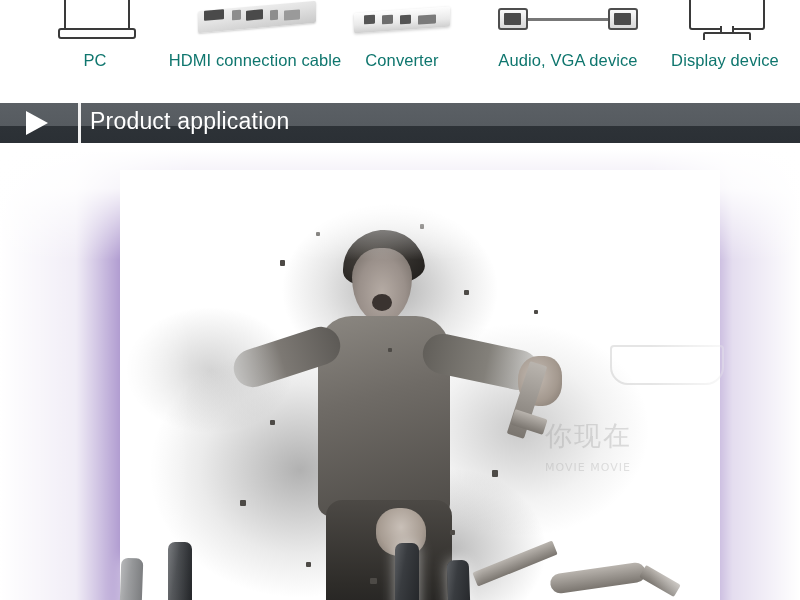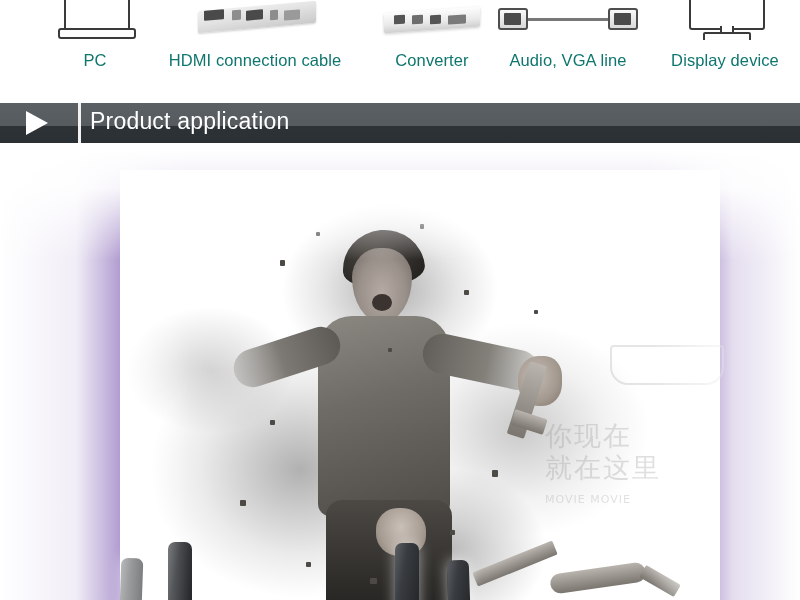--- a/index.html
+++ b/index.html
@@ -406,21 +406,21 @@
         <div class="port p1"></div>
         <div class="port p2"></div>
         <div class="port p3"></div>
         <div class="port p4"></div>
         <div class="port p5"></div>
       </div>
     </div>
     <div class="diagram-label">HDMI connection cable</div>
   </div>
 
-  <div class="diagram-item" style="left:374px;width:116px;">
+  <div class="diagram-item" style="left:344px;width:116px;">
     <div class="diagram-icon">
       <div class="converter">
         <div class="box"></div>
         <div class="jack j1"></div>
         <div class="jack j2"></div>
         <div class="jack j3"></div>
         <div class="jack j4"></div>
       </div>
     </div>
     <div class="diagram-label">Converter</div>
@@ -433,21 +433,21 @@
         <div class="conn left">
             <div class="shell"></div>
             <div class="pinblk"></div>
           </div>
         <div class="conn right">
             <div class="shell"></div>
             <div class="pinblk"></div>
           </div>
       </div>
     </div>
-    <div class="diagram-label">Audio, VGA line</div>
+    <div class="diagram-label">Audio, VGA device</div>
   </div>
 
   <div class="diagram-item" style="left:655px;width:140px;">
     <div class="diagram-icon">
       <div class="monitor">
         <div class="panel"></div>
         <div class="neck"></div>
         <div class="foot"></div>
       </div>
     </div>
@@ -495,21 +495,20 @@
     <div class="speck" style="left:120px;top:330px;width:6px;height:6px;"></div>
     <div class="speck" style="left:330px;top:360px;width:5px;height:5px;"></div>
     <div class="speck" style="left:250px;top:408px;width:7px;height:6px;"></div>
     <div class="speck" style="left:186px;top:392px;width:5px;height:5px;"></div>
     <div class="speck" style="left:414px;top:140px;width:4px;height:4px;"></div>
   </div>
 
   <div class="logo-wm"></div>
   <div class="watermark">
     <div>你现在</div>
-    <div>就在这里</div>
     <div class="sub">MOVIE MOVIE</div>
   </div>
 
   <div class="tower t1"></div>
   <div class="tower t2"></div>
   <div class="tower t3"></div>
   <div class="tower t4"></div>
 
   <div class="feather-left"></div>
   <div class="feather-right"></div>

